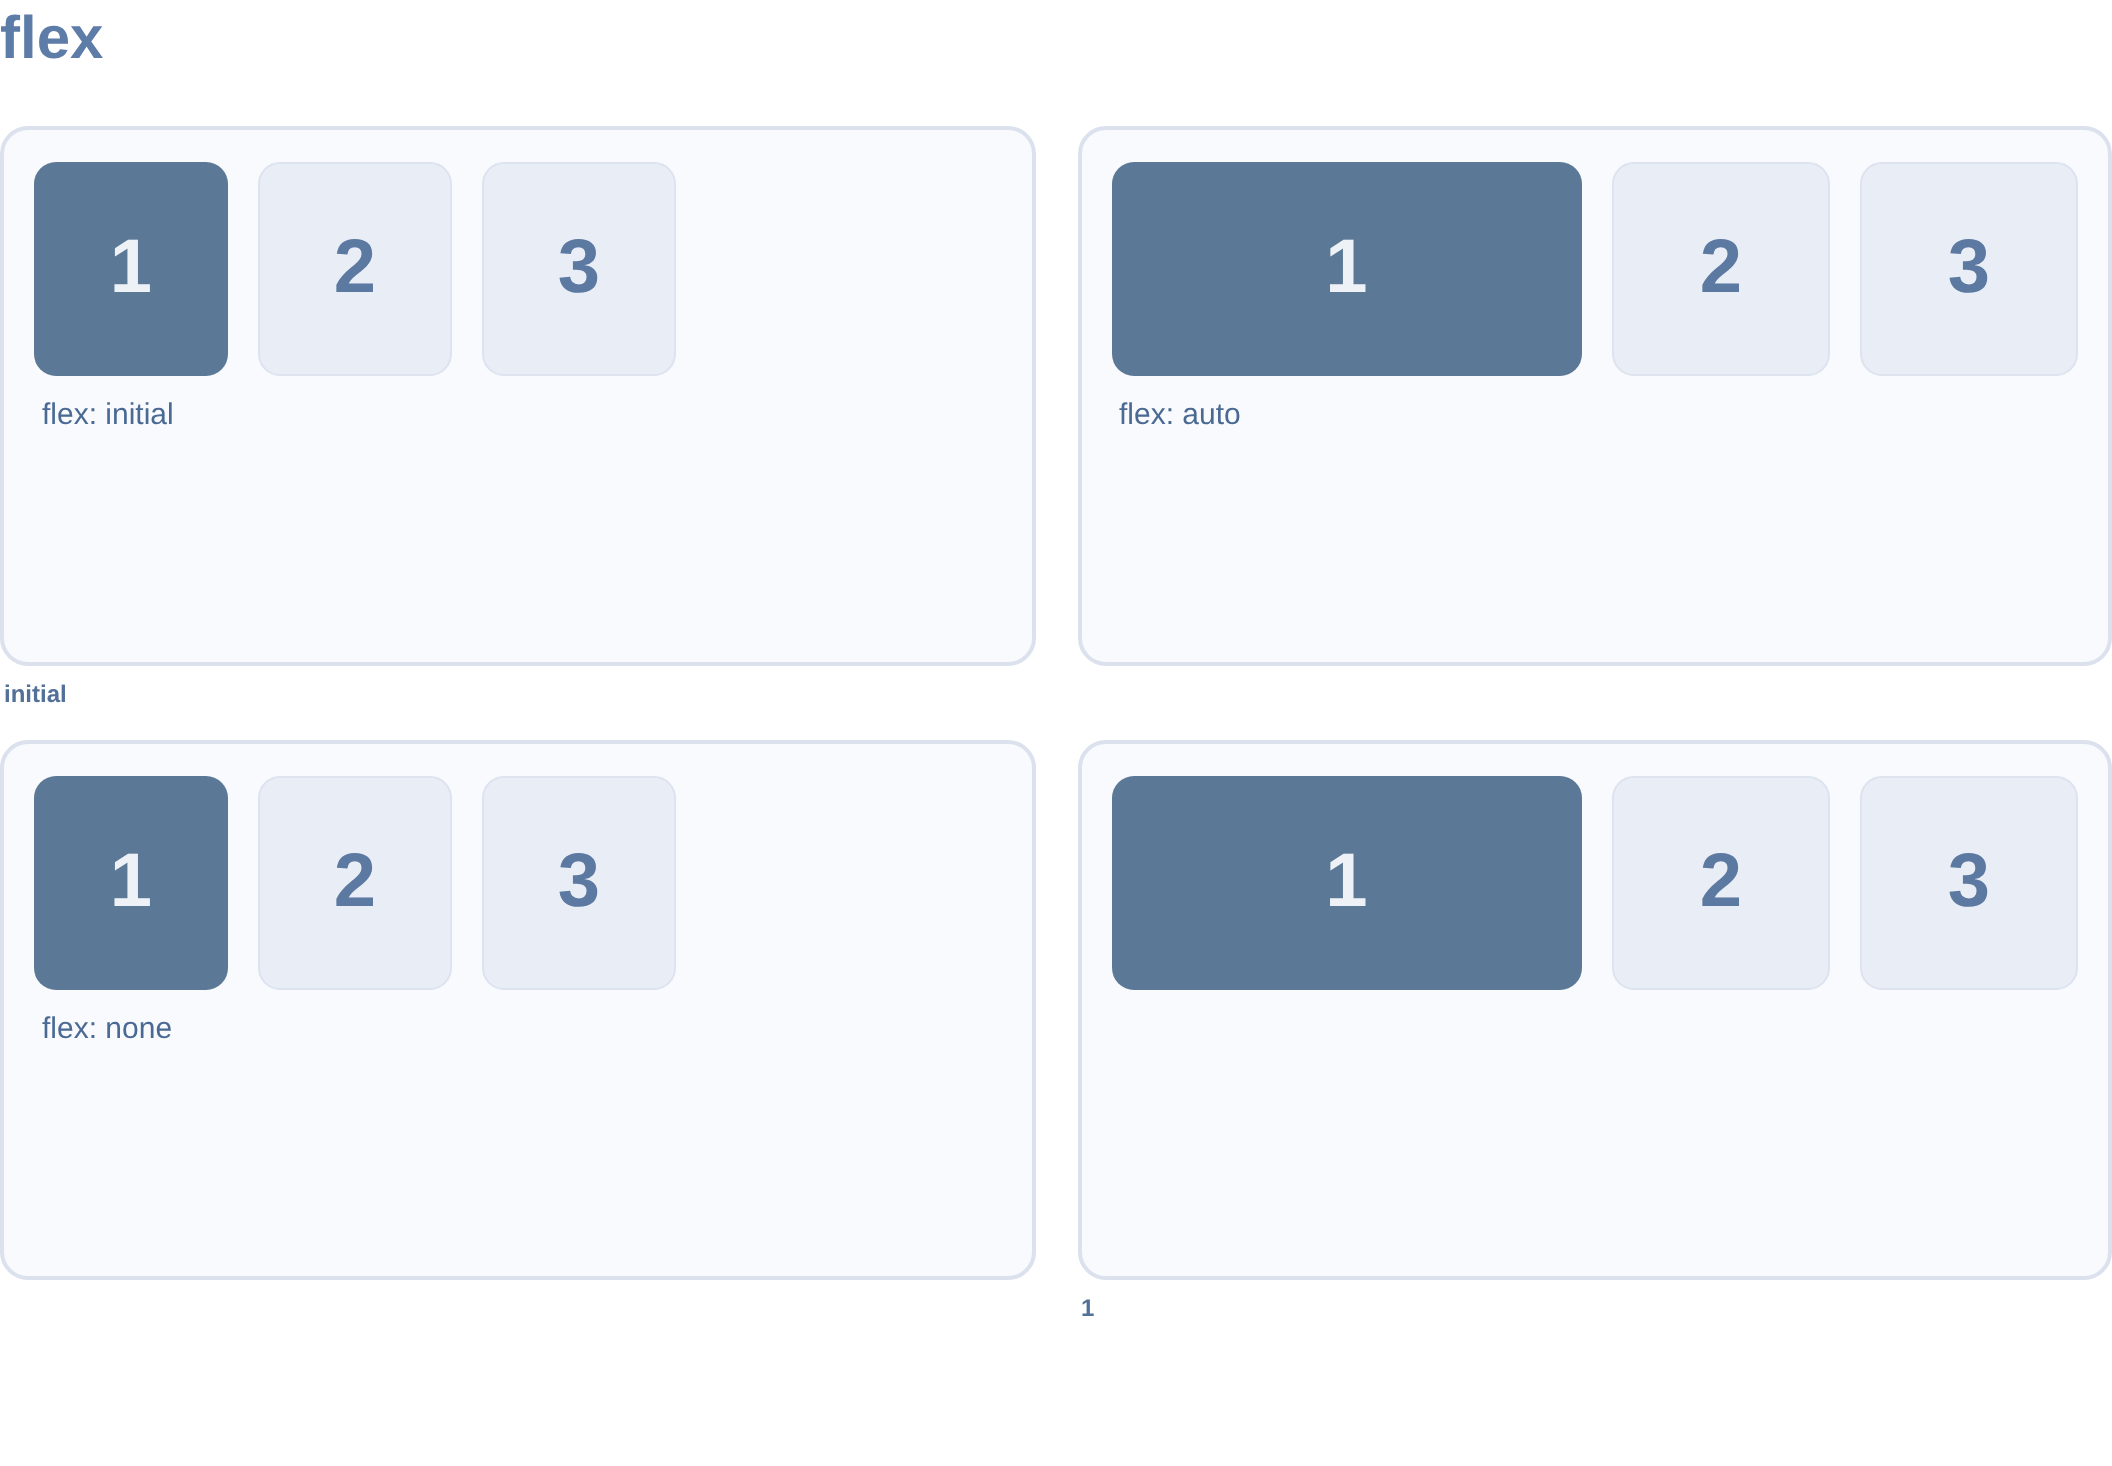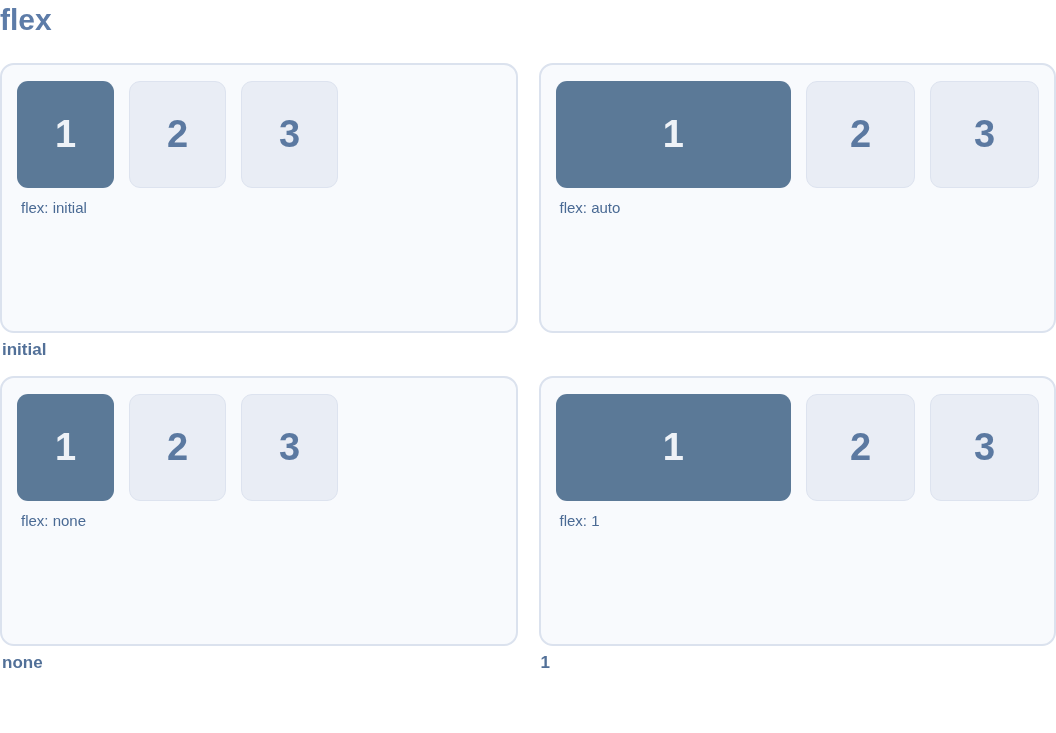--- a/index.html
+++ b/index.html
@@ -75,21 +75,21 @@
   .caption {
     margin-top: 11px;
     margin-left: 4px;
     font-size: 15px;
     font-weight: 500;
     color: var(--caption-text, #4a6a94);
   }
   .panel-label {
     margin-top: 7px;
     padding-left: 2px;
-    font-size: 17px;
+    font-size: 12px;
     font-weight: 700;
     color: var(--label-text, #527098);
   }
 </style>
 </head>
 <body>
 
 <main class="page">
   <h1 class="page-title">flex</h1>
 
@@ -120,29 +120,27 @@
 
     <section class="cell">
       <div class="panel">
         <div class="row">
           <div class="item dark">1</div>
           <div class="item light">2</div>
           <div class="item light">3</div>
         </div>
         <div class="caption">flex: none</div>
       </div>
-      <div class="panel-label">none</div>
     </section>
 
     <section class="cell grow">
       <div class="panel">
         <div class="row">
           <div class="item dark">1</div>
           <div class="item light">2</div>
           <div class="item light">3</div>
         </div>
-        <div class="caption">flex: 1</div>
       </div>
       <div class="panel-label">1</div>
     </section>
 
   </div>
 </main>
 
 </body></html>

